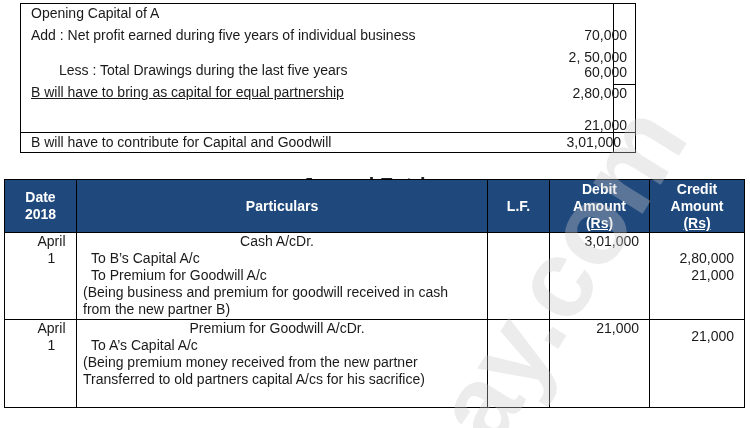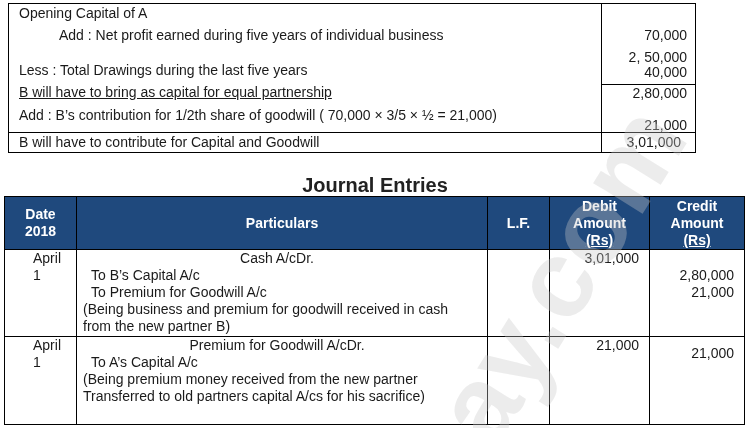--- a/index.html
+++ b/index.html
@@ -12,23 +12,23 @@
       height: 428px;
       position: relative;
       overflow: hidden;
       font-family: "Liberation Sans", sans-serif;
       color: #1a1a1a;
       font-size: 14px;
     }
     
     .calc {
       position: absolute;
-      left: 8px;
+      left: 20px;
       top: 3px;
-      width: 688px;
+      width: 616px;
       height: 150px;
       border: 1px solid #000;
       box-sizing: border-box;
       padding-left: 12px;
     }
     .calc .divider-v {
       position: absolute;
       left: 592px;
       top: 0;
       bottom: 0;
@@ -59,21 +59,21 @@
       top: 174px;
       text-align: center;
       font-weight: bold;
       font-size: 20px;
       color: #222;
     }
     
     .journal {
       position: absolute;
       left: 4px;
-      top: 196px;
+      top: 179px;
       width: 740px;
       border-collapse: collapse;
       table-layout: fixed;
       border-radius: 28px;
     }
     .journal th {
       background: #1f497d;
       color: #ffffff;
       font-weight: bold;
       font-size: 14px;
@@ -89,20 +89,21 @@
     }
     .journal td {
       border: 1px solid #000;
       vertical-align: top;
       padding: 0 6px;
       font-size: 14px;
       line-height: 17px;
     }
     .journal td.date {
       padding-left: 28px;
+      text-align: center;
     }
     .journal td.amount {
       text-align: right;
       padding-right: 10px;
     }
     .pline {
       display: block;
       white-space: nowrap;
     }
     .pline.indent {
@@ -138,30 +139,29 @@
 
 <div class="calc">
   <div class="divider-v"></div>
 
   <div class="line-h" style="left:0; right:0; top:128px;"></div>
   <div class="line-h" style="left:592px; right:0; top:80px;"></div>
 
   <div class="txt" style="top:1px;">Opening Capital of A</div>
   <div class="amt" style="top:1px;margin-top:44px;">2, 50,000</div>
 
-  <div class="txt" style="top:23px;margin-left:40px;">Add : Net profit earned during five years of individual business</div>
+  <div class="txt" style="top:23px;">Add : Net profit earned during five years of individual business</div>
   <div class="amt" style="top:23px;text-align:right;">70,000</div>
 
-  <div class="txt" style="top:58px;">Less : Total Drawings during the last five years</div>
-  <div class="amt" style="top:60px;">40,000</div>
+  <div class="txt" style="top:58px;margin-left:28px;">Less : Total Drawings during the last five years</div>
+  <div class="amt" style="top:60px;">60,000</div>
 
   <div class="txt" style="top:80px;text-decoration:underline;">B will have to bring as capital for equal partnership</div>
   <div class="amt" style="top:81px;">2,80,000</div>
 
-  <div class="txt" style="top:103px;">Add : B’s contribution for 1/2th share of goodwill ( 70,000 × 3/5 × ½ = 21,000)</div>
   <div class="amt" style="top:113px;">21,000</div>
 
   <div class="txt" style="top:130px;">B will have to contribute for Capital and Goodwill</div>
   <div class="amt" style="top:130px; right:14px;">3,01,000</div>
 </div>
 
 <div class="jtitle">Journal Entries</div>
 
 <table class="journal">
   <colgroup>

